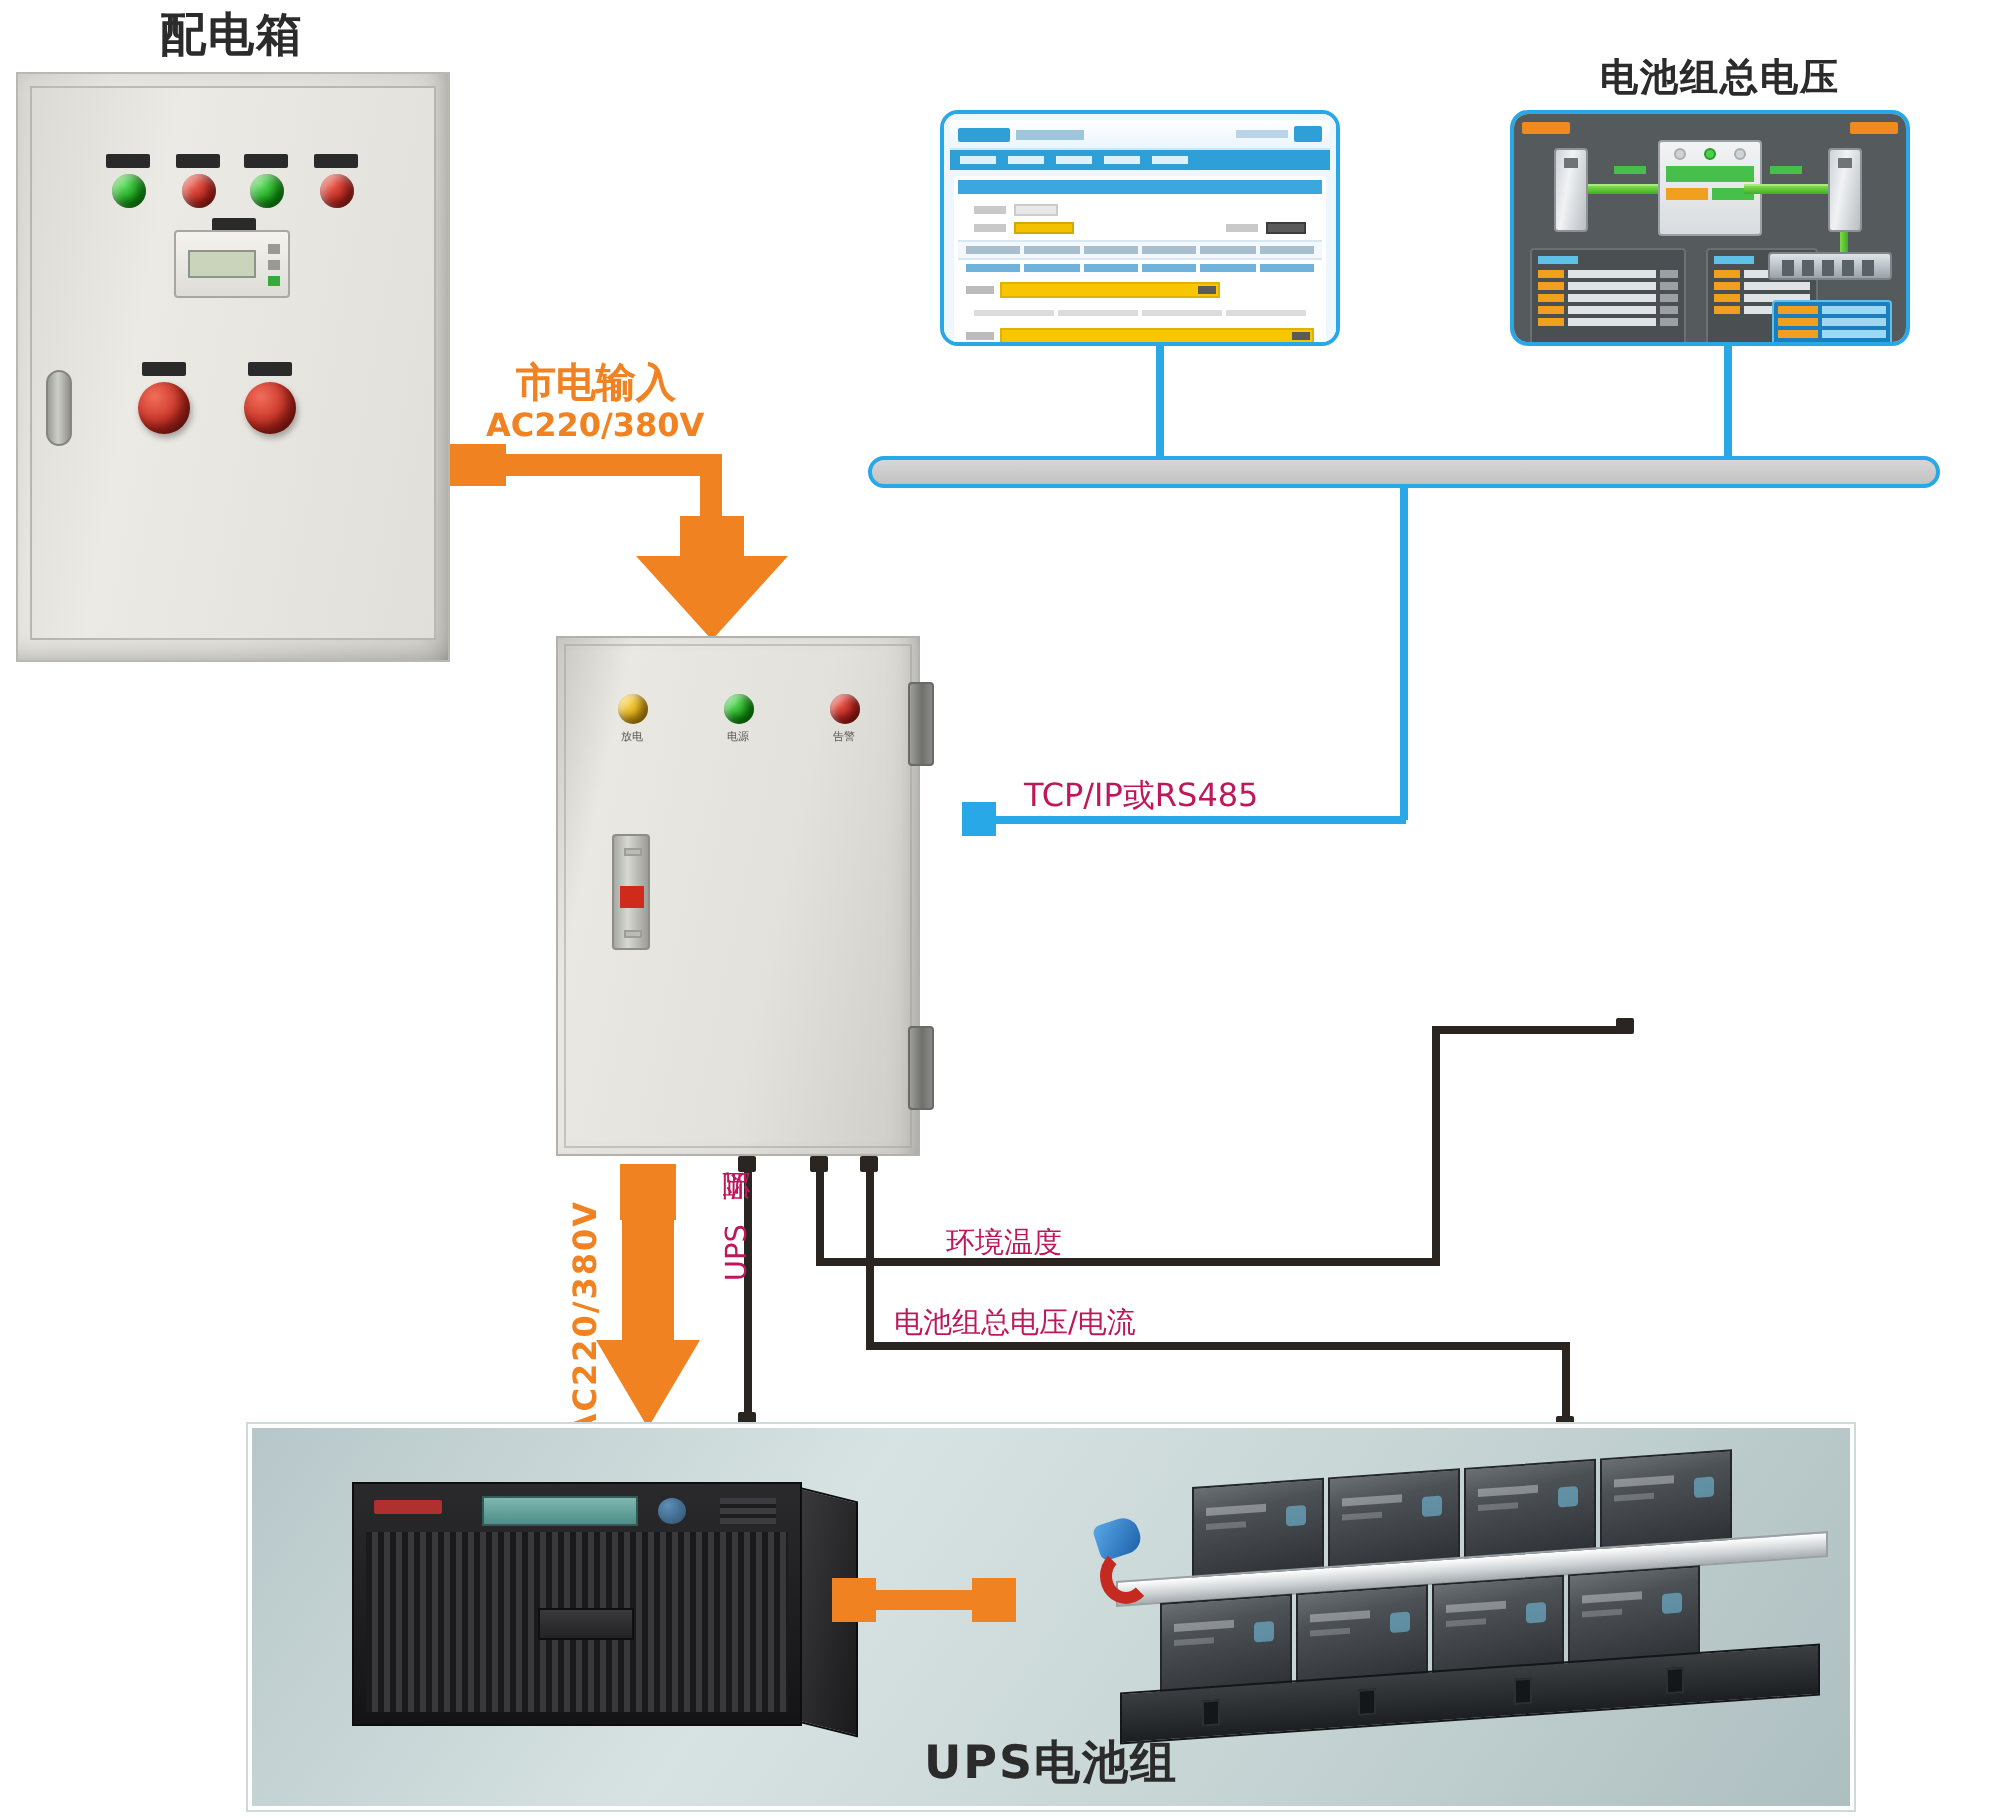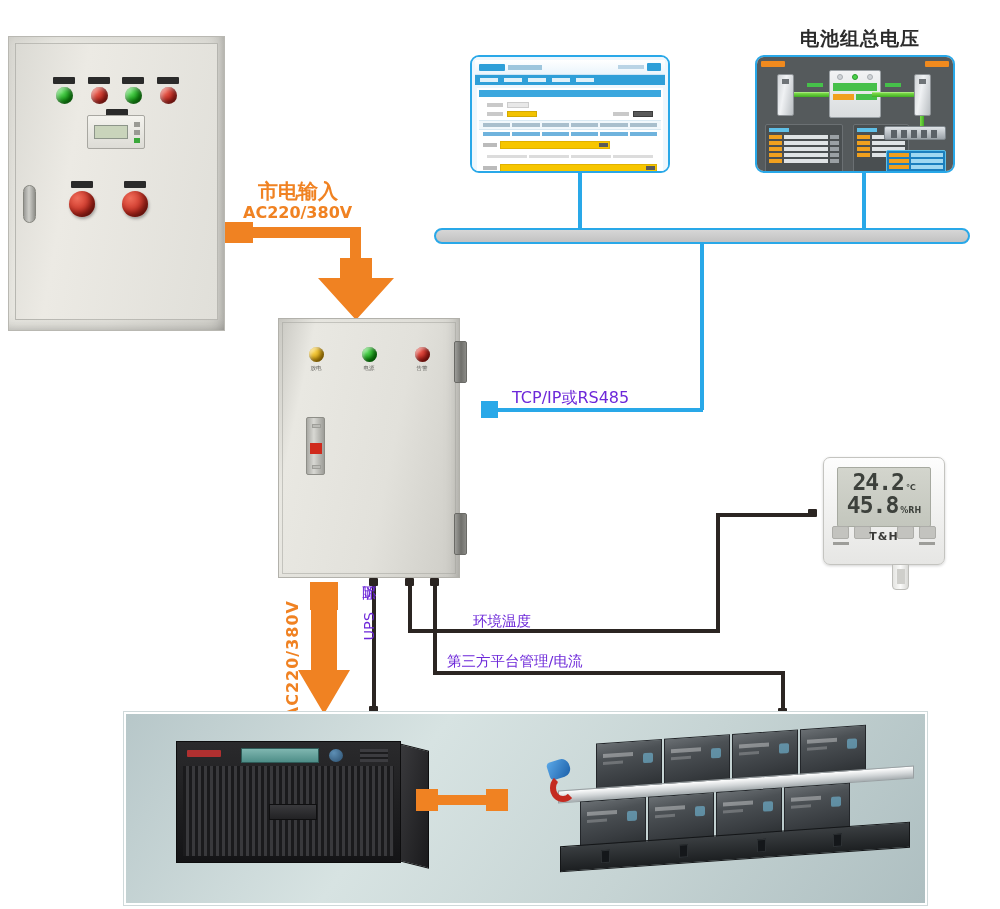--- a/index.html
+++ b/index.html
@@ -239,21 +239,21 @@
     border: 1px solid #6a6a66; border-radius: 2px;
   }
 
   
   .orange { background: #f08222; }
   .orange-txt { color: #f08222; font-weight: 700; white-space: nowrap; }
 
   
   .blk { background: #2b2522; }
   .cable-plug { width: 9px; height: 8px; background: #2b2522; border-radius: 1px; }
-  .sig-lab { font-size: 14.5px; color: #6d28d9; white-space: nowrap; font-weight: 500; }
+  .sig-lab { font-size: 14.5px; color: #be185d; white-space: nowrap; font-weight: 500; }
 
   
   #sensor {
     left: 823px; top: 457px; width: 122px; height: 108px;
     background: linear-gradient(#fdfdfd,#e6e6e4);
     border: 1px solid #c4c4c0; border-radius: 7px;
     box-shadow: 0 1px 3px rgba(0,0,0,.18);
   }
   #sensor .lcd {
     position: absolute; left: 13px; top: 9px; right: 13px; height: 60px;
@@ -363,20 +363,21 @@
   #scene-caption {
     position: absolute; left: 0; right: 0; bottom: 6px; text-align: center;
     font-size: 23px; color: #2b2b2b; letter-spacing: 1px;
   }
 </style>
 </head>
 <body>
 
 <div id="stage">
 
+  <div class="abs caption" id="dist-box-title">配电箱</div>
 
   <div class="abs" id="dist-box">
     <div class="inner-panel"></div>
 
     <div class="lamp-row" style="left:44px;  top:40px;">
       <div class="lamp-label"></div>
       <div class="lamp green"></div>
     </div>
     <div class="lamp-row" style="left:79px;  top:40px;">
       <div class="lamp-label"></div>
@@ -660,49 +661,22 @@
   <div class="abs blk" style="left:716px; top:513px; width:4px; height:120px;"></div>
   <div class="abs blk" style="left:716px; top:513px; width:98px; height:4px;"></div>
   <div class="abs cable-plug" style="left:808px; top:509px;"></div>
   <div class="abs sig-lab" style="left:473px; top:612px;">环境温度</div>
 
   <div class="abs cable-plug" style="left:430px; top:578px;"></div>
   <div class="abs blk" style="left:433px; top:585px; width:4px; height:90px;"></div>
   <div class="abs blk" style="left:433px; top:671px; width:352px; height:4px;"></div>
   <div class="abs blk" style="left:781px; top:671px; width:4px; height:44px;"></div>
   <div class="abs cable-plug" style="left:778px; top:708px;"></div>
-  <div class="abs sig-lab" style="left:447px; top:652px;">第三方平台管理/电流</div>
-
-  <div class="abs" id="sensor">
-    <div class="lcd">
-      <div class="lcd-line">
-        <span class="lcd-num">24.2</span>
-        <span class="lcd-unit">℃</span>
-      </div>
-      <div class="lcd-line">
-        <span class="lcd-num">45.8</span>
-        <span class="lcd-unit">%RH</span>
-      </div>
-    </div>
-    <div class="btns">
-      <i></i>
-      <i></i>
-      <i style="visibility:hidden"></i>
-      <i></i>
-      <i></i>
-    </div>
-    <div class="th-brand">T&amp;H</div>
-    <div class="btlabs">
-      <i></i>
-      <i></i>
-    </div>
-    <div class="probe">
-      <i></i>
-    </div>
-  </div>
+  <div class="abs sig-lab" style="left:447px; top:652px;">电池组总电压/电流</div>
+
 
   <div class="abs" id="scene">
 
     <div id="ups-unit">
       <div class="side"></div>
       <div class="body">
         <div class="topbar">
           <span class="ups-logo"></span>
           <span class="ups-lcd"></span>
           <span class="ups-knob"></span>
@@ -772,15 +746,16 @@
         <i style="left:196px"></i>
         <i style="left:272px"></i>
       </div>
 
       <div class="bat-connector">
         <span class="blue"></span>
         <span class="redwire"></span>
       </div>
     </div>
 
+    <div id="scene-caption" class="caption" style="font-size:23px;">UPS电池组</div>
   </div>
 
 </div>
 
 </body></html>

